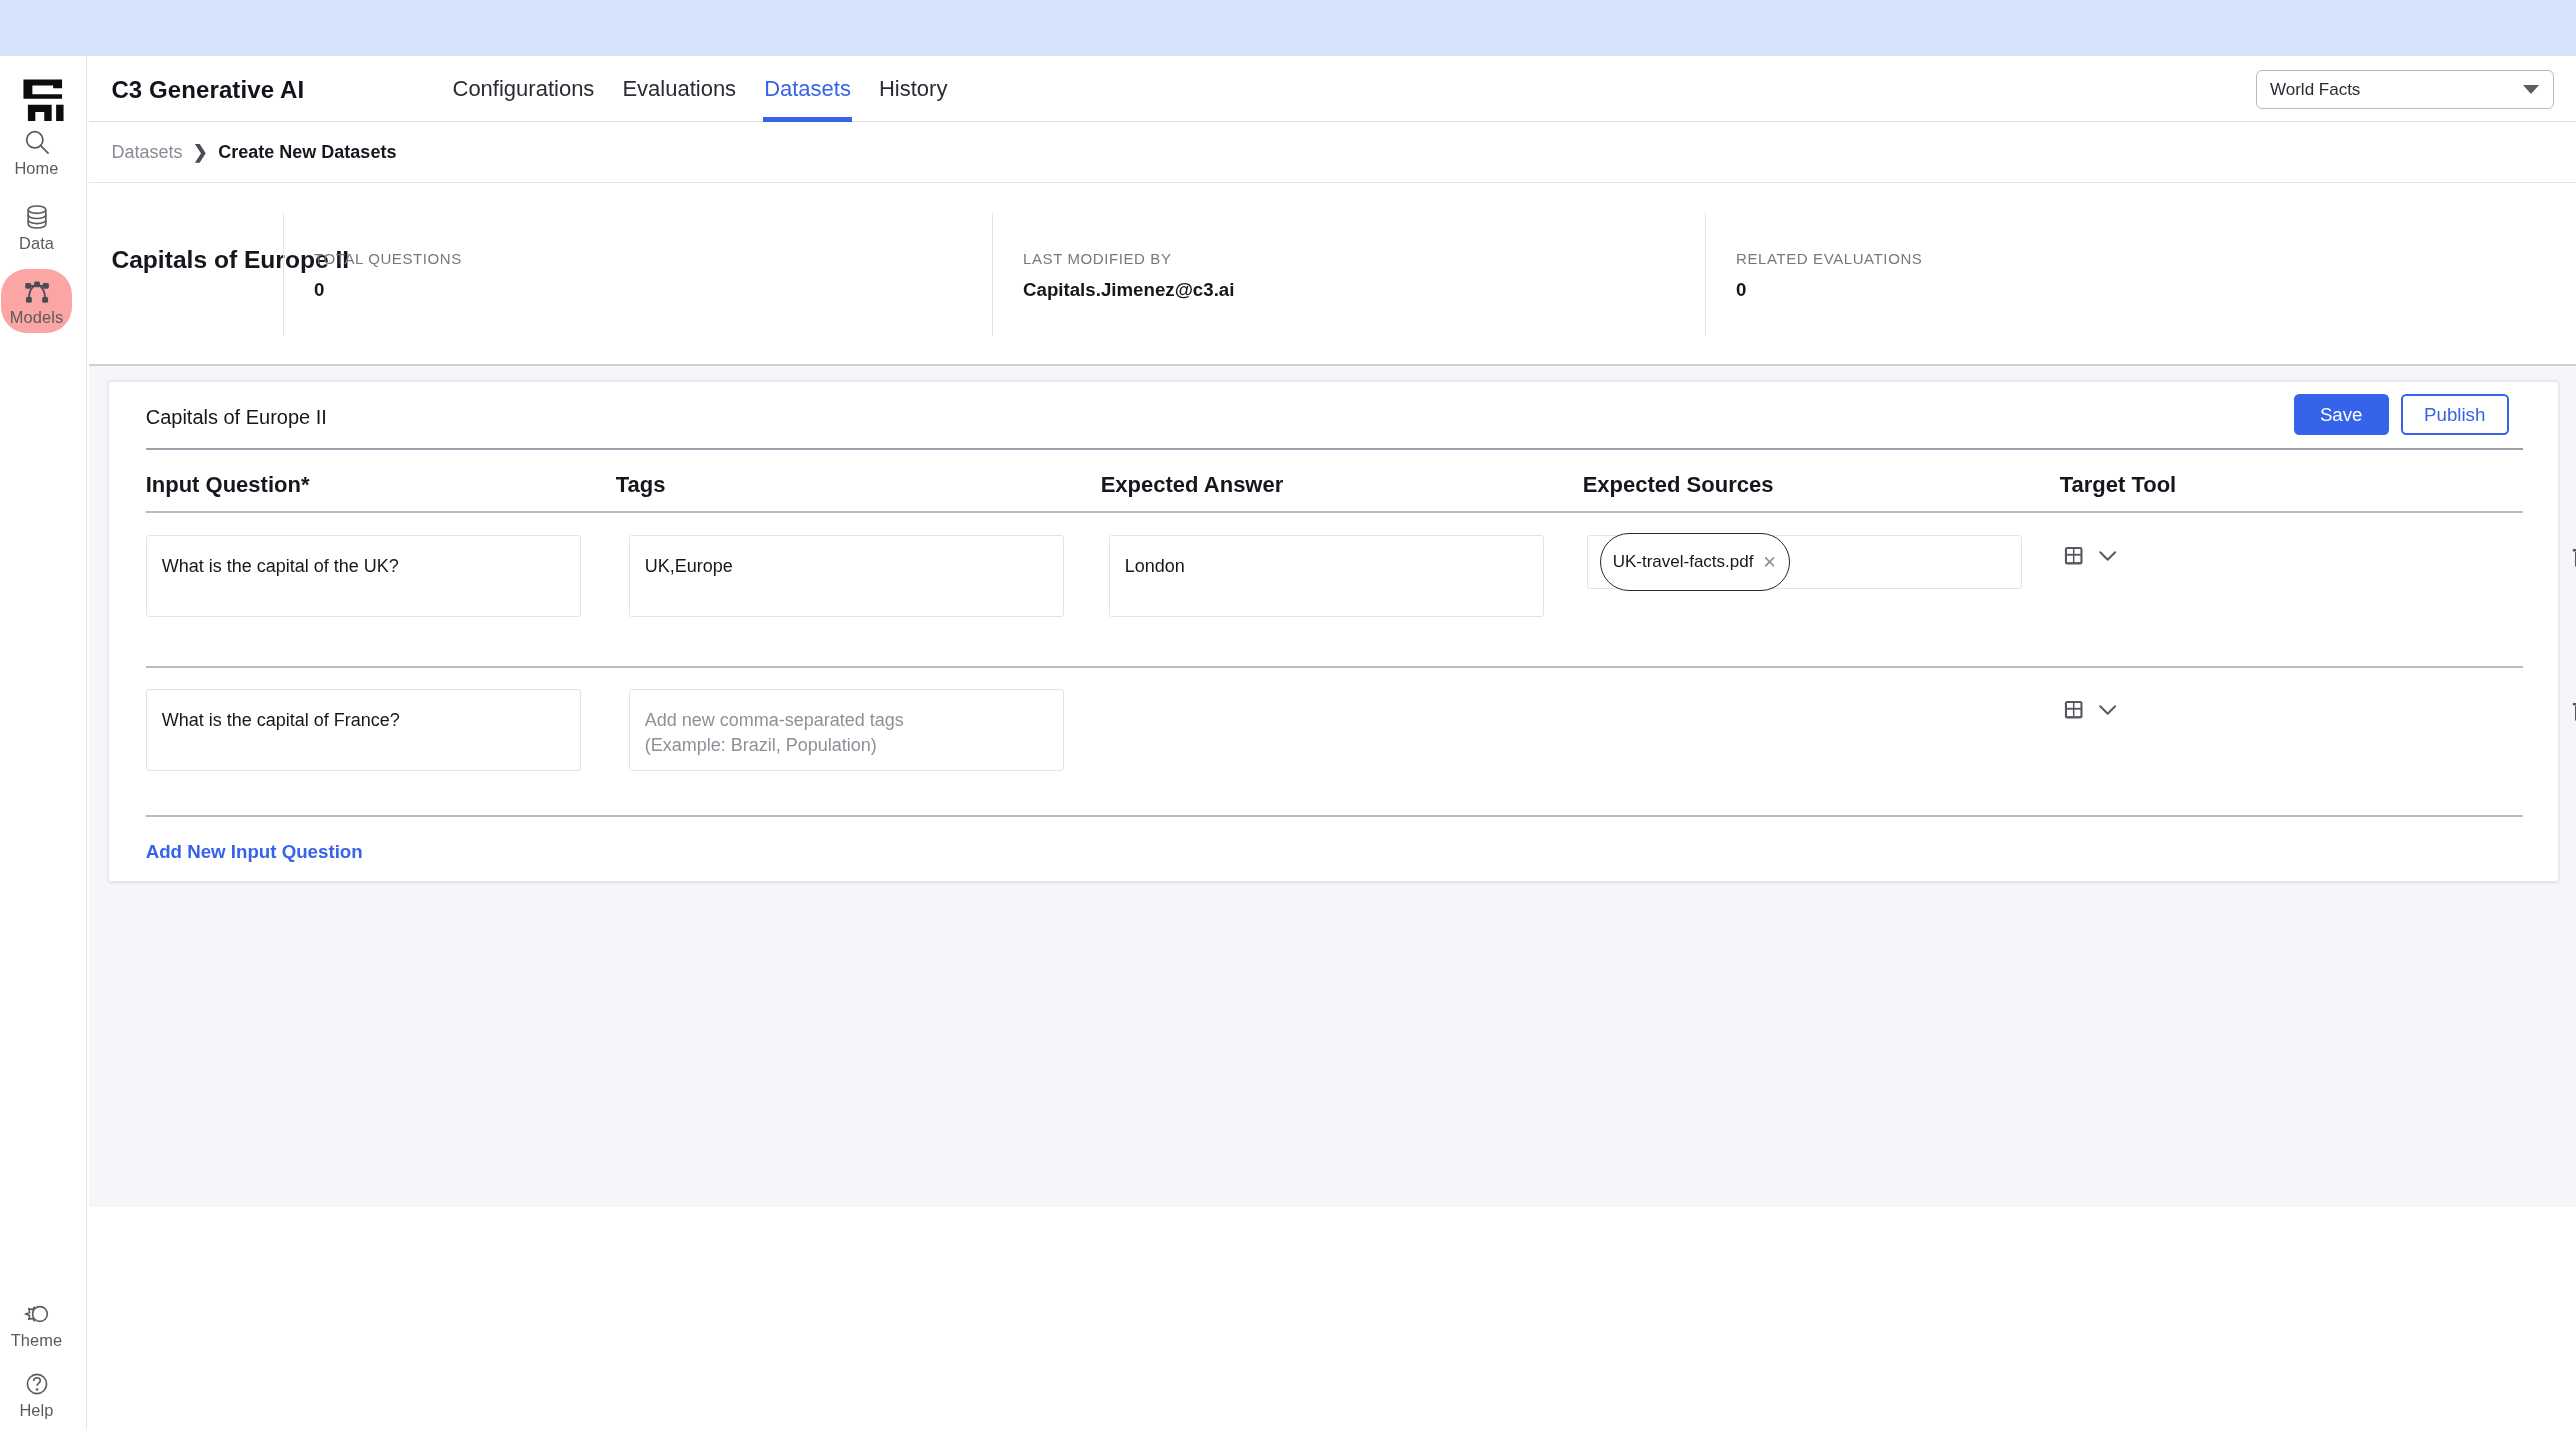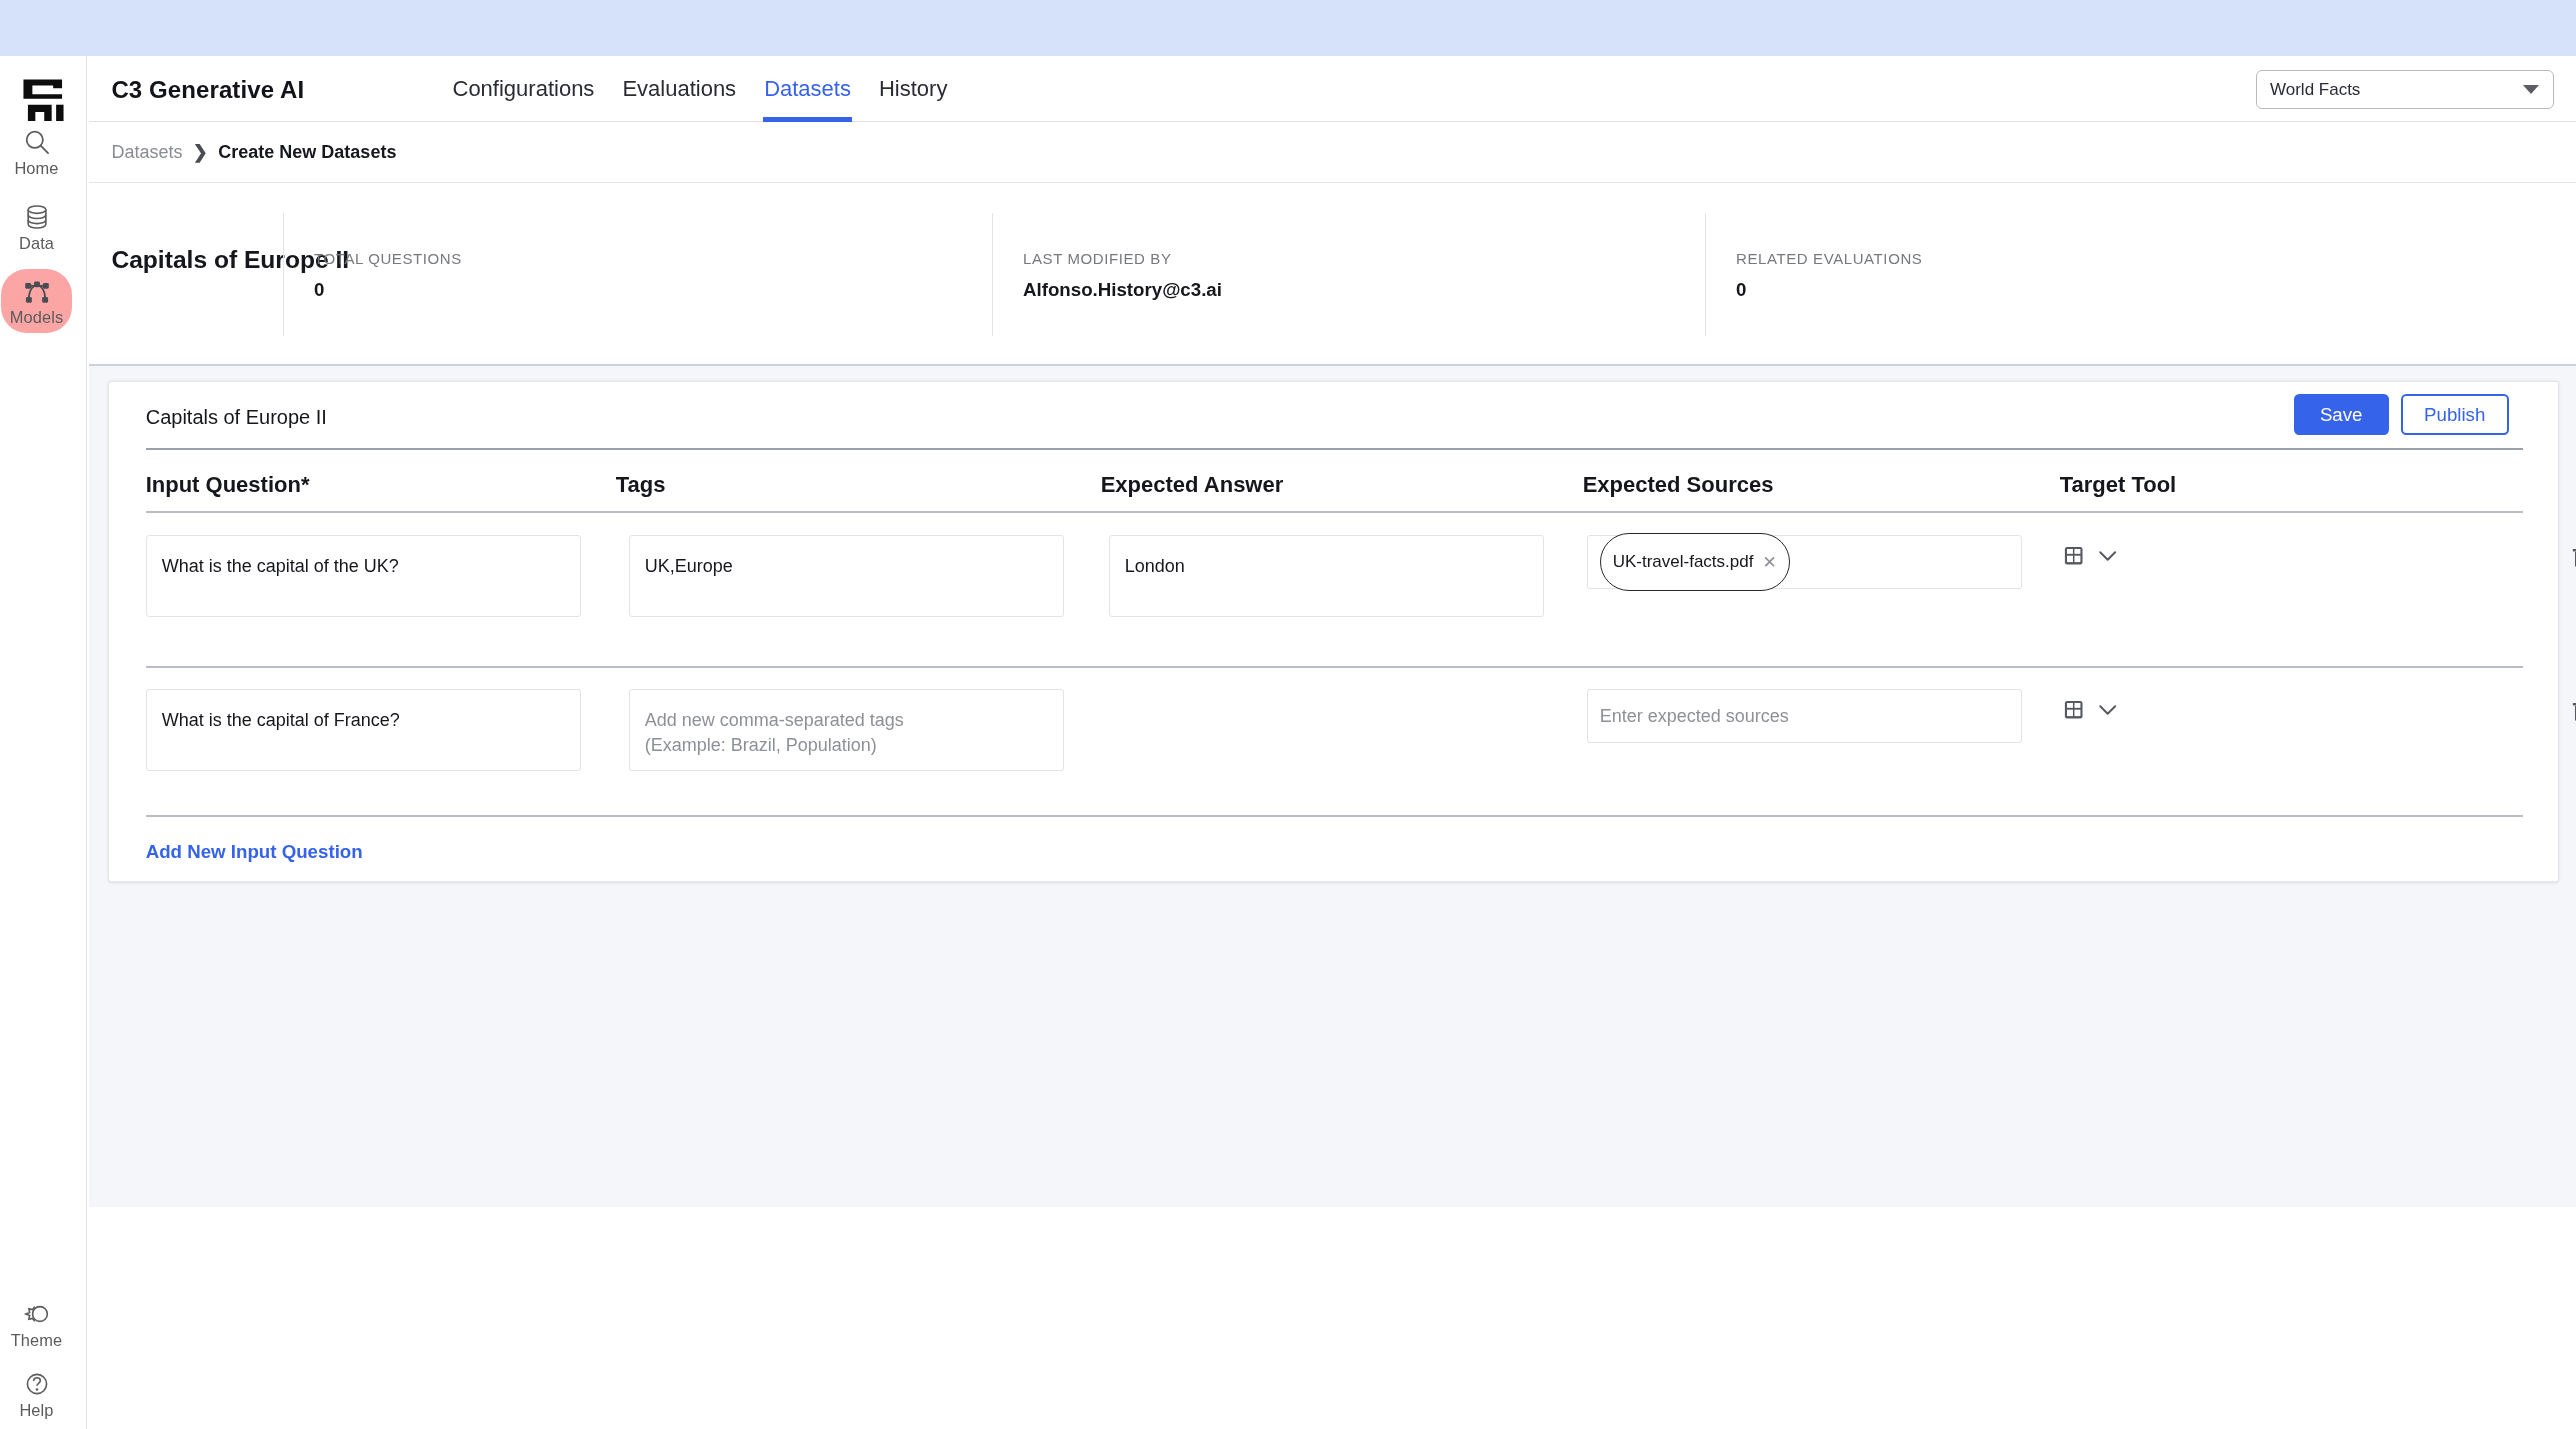--- a/index.html
+++ b/index.html
@@ -391,21 +391,21 @@
   <div id="summary-strip">
     <div id="summary-title">Capitals of Europe II</div>
 
     <div class="summary-cell" style="left:194px; width:522px;">
       <span class="summary-label">TOTAL QUESTIONS</span>
       <span class="summary-value">0</span>
     </div>
 
     <div class="summary-cell" style="left:903px; width:619px;">
       <span class="summary-label">LAST MODIFIED BY</span>
-      <span class="summary-value">Alfonso.History@c3.ai</span>
+      <span class="summary-value">Capitals.Jimenez@c3.ai</span>
     </div>
 
     <div class="summary-cell" style="left:1616px; width:522px;">
       <span class="summary-label">RELATED EVALUATIONS</span>
       <span class="summary-value">0</span>
     </div>
   </div>
 
   <div id="editor-card">
 
@@ -471,23 +471,20 @@
 
     <div class="hrule thin" style="top:284px;"></div>
 
     <div class="data-row" style="top:297px;">
       <textarea class="field" style="position: absolute; left: 37px; top: 10.4px; width: 435px; height: 82px;" placeholder="Enter input question">What is the capital of France?</textarea>
 
       <textarea class="field" style="position: absolute; left: 520px; top: 10.4px; width: 435px; height: 82px;" placeholder="Add new comma-separated tags
 (Example: Brazil, Population)"></textarea>
 
 
-      <div class="chipbox" style="position:absolute; left:1478px; top:10.4px; width:435px; height:54px;">
-        <span class="ph" style="font-size:18px;">Enter expected sources</span>
-      </div>
 
       <div class="tool-cell" style="position:absolute; left:1955px; top:21px;">
         <span>
           <svg viewBox="0 0 26 26" width="19.4" height="19.4">
             <rect x="1.2" y="1.2" width="23.6" height="23.6" rx="3" fill="#55585e"></rect>
             <rect x="4" y="4" width="8" height="6.5" fill="#ffffff"></rect>
             <rect x="14" y="4" width="8" height="6.5" fill="#ffffff"></rect>
             <rect x="4" y="13" width="8" height="8.6" fill="#ffffff"></rect>
             <rect x="14" y="13" width="8" height="8.6" fill="#ffffff"></rect>
           </svg>

